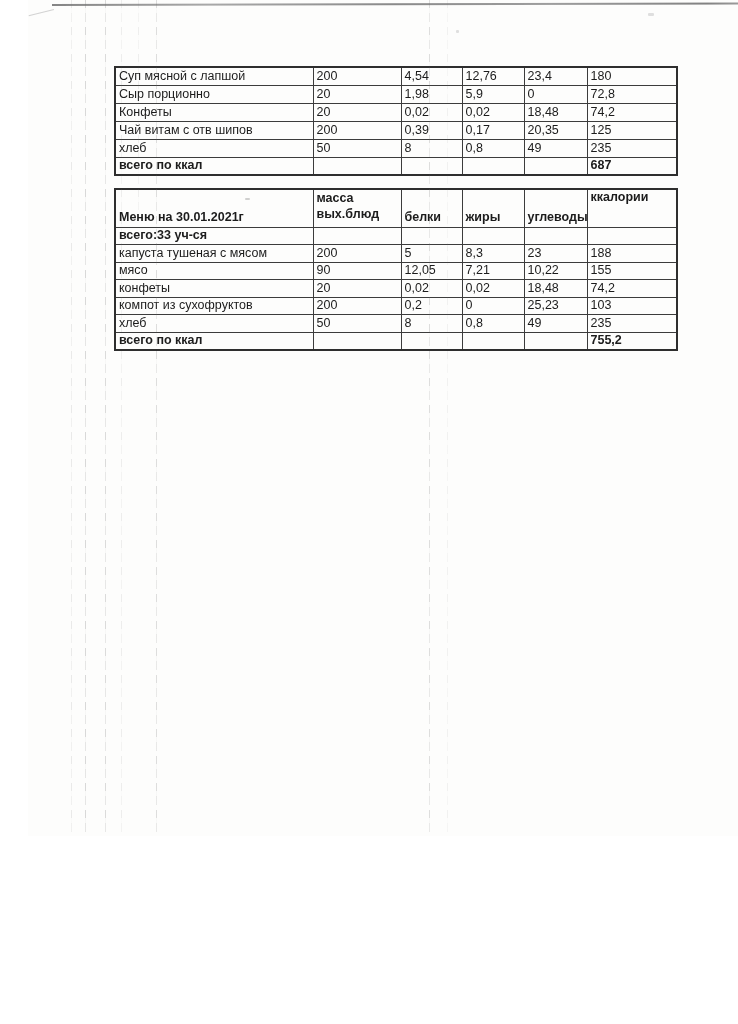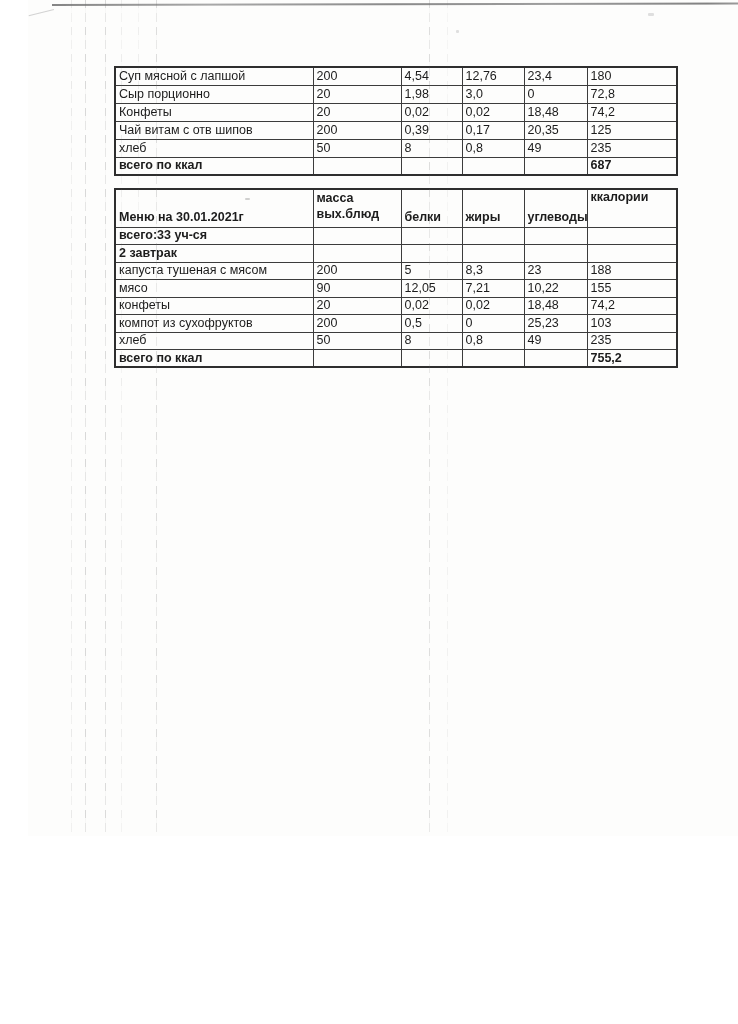--- a/index.html
+++ b/index.html
@@ -83,21 +83,21 @@
         <td class="num">200</td>
         <td class="num">4,54</td>
         <td class="num">12,76</td>
         <td class="num">23,4</td>
         <td class="num">180</td>
       </tr>
       <tr>
         <td>Сыр порционно</td>
         <td class="num">20</td>
         <td class="num">1,98</td>
-        <td class="num">3,0</td>
+        <td class="num">5,9</td>
         <td class="num">0</td>
         <td class="num">72,8</td>
       </tr>
       <tr>
         <td>Конфеты</td>
         <td class="num">20</td>
         <td class="num">0,02</td>
         <td class="num">0,02</td>
         <td class="num">18,48</td>
         <td class="num">74,2</td>
@@ -152,28 +152,20 @@
       </tr>
       <tr>
         <td class="b">всего:33 уч-ся</td>
         <td></td>
         <td></td>
         <td></td>
         <td></td>
         <td></td>
       </tr>
       <tr>
-        <td class="b">2 завтрак</td>
-        <td></td>
-        <td></td>
-        <td></td>
-        <td></td>
-        <td></td>
-      </tr>
-      <tr>
         <td>капуста тушеная с мясом</td>
         <td class="num">200</td>
         <td class="num">5</td>
         <td class="num">8,3</td>
         <td class="num">23</td>
         <td class="num">188</td>
       </tr>
       <tr>
         <td>мясо</td>
         <td class="num">90</td>
@@ -186,21 +178,21 @@
         <td>конфеты</td>
         <td class="num">20</td>
         <td class="num">0,02</td>
         <td class="num">0,02</td>
         <td class="num">18,48</td>
         <td class="num">74,2</td>
       </tr>
       <tr>
         <td>компот из сухофруктов</td>
         <td class="num">200</td>
-        <td class="num">0,5</td>
+        <td class="num">0,2</td>
         <td class="num">0</td>
         <td class="num">25,23</td>
         <td class="num">103</td>
       </tr>
       <tr>
         <td>хлеб</td>
         <td class="num">50</td>
         <td class="num">8</td>
         <td class="num">0,8</td>
         <td class="num">49</td>

